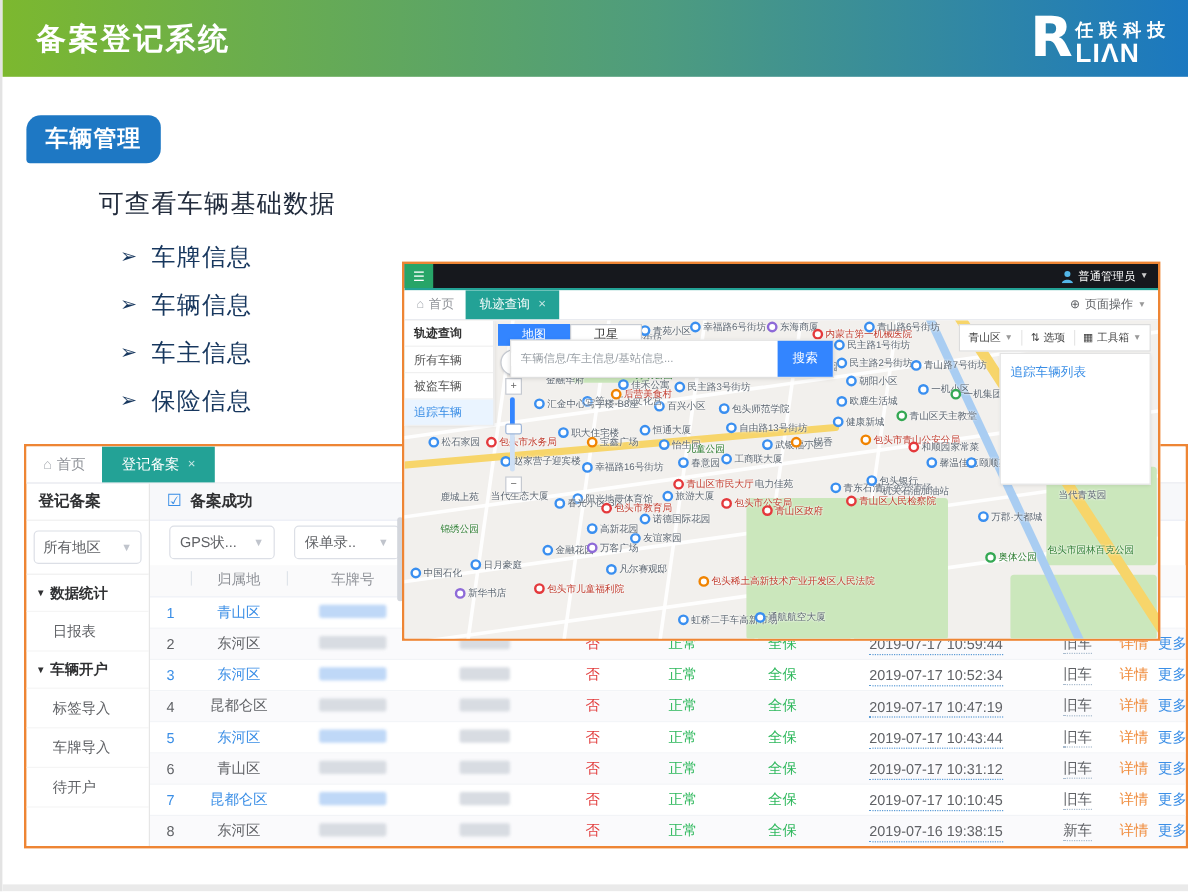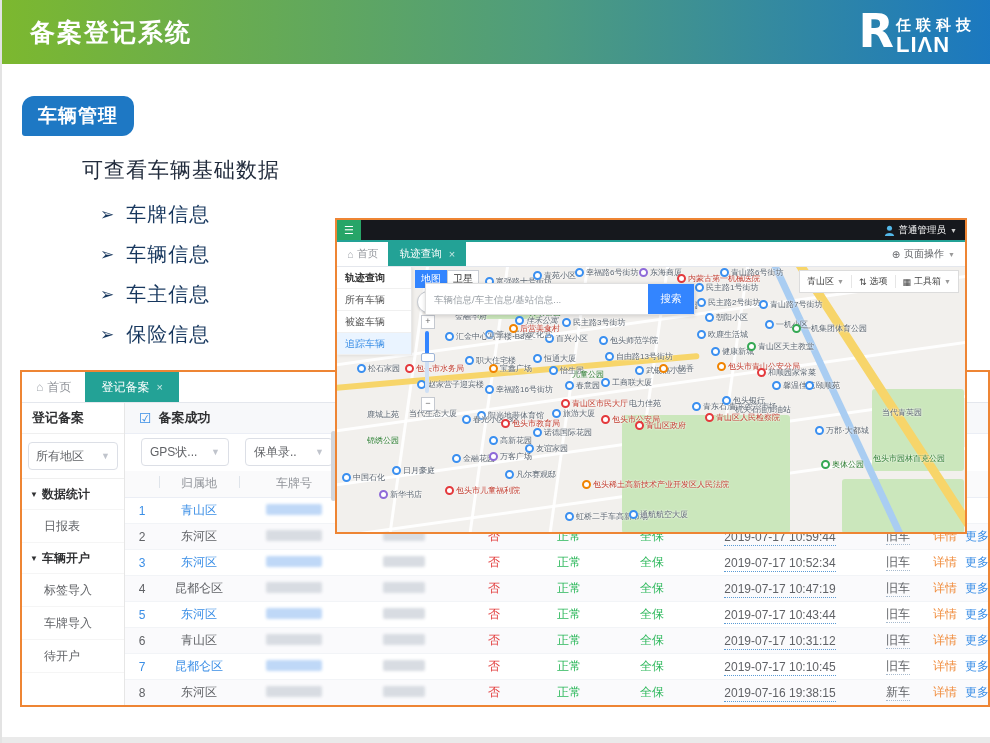--- a/index.html
+++ b/index.html
@@ -79,21 +79,21 @@
   .m-map{position:relative;height:266px;background:#F2F0ED;overflow:hidden;}
   .park{position:absolute;background:#CBE7BC;border-radius:3px;}
   .street{position:absolute;background:rgba(255,255,255,.92);}
   .road{position:absolute;background:#F7D56A;border-radius:3px;}
   .river{position:absolute;background:#A9CDF2;}
   .m-side{position:absolute;left:0;top:0;width:74px;background:#fff;border-right:1px solid #E8E8E8;box-shadow:1px 1px 3px rgba(0,0,0,.08);z-index:6;}
   .m-side .it{height:21px;display:flex;align-items:center;padding-left:8px;font-size:10px;color:#555;border-bottom:1px solid #F0F0F0;}
   .m-side .it.bold{font-weight:bold;color:#333;}
   .m-side .it.act{background:#EAF4FF;color:#3A8EE6;}
   .mt-btns{position:absolute;left:78px;top:3px;display:flex;z-index:6;font-size:10px;}
-  .mt-btns .b{height:16px;padding:0 5px;display:flex;align-items:center;border:1px solid #C9CDD4;background:#fff;color:#333;}
+  .mt-btns .b{height:16px;padding:0 19px;display:flex;align-items:center;border:1px solid #C9CDD4;background:#fff;color:#333;}
   .mt-btns .b.on{background:#3385FF;color:#fff;border-color:#3385FF;}
   .compass{position:absolute;left:80px;top:24px;width:20px;height:20px;border-radius:50%;background:#fff;border:1px solid #C5C9D0;z-index:5;box-shadow:0 1px 2px rgba(0,0,0,.12);}
   .compass::after{content:"";position:absolute;left:8px;top:8px;width:4px;height:4px;border-radius:50%;background:#C5C9D0;}
   .zplus,.zminus{position:absolute;left:84px;width:12px;height:12px;background:#fff;border:1px solid #C5C9D0;color:#666;font-size:9px;line-height:11px;text-align:center;z-index:5;}
   .ztrack{position:absolute;left:88px;top:64px;width:4px;height:62px;background:linear-gradient(#3385FF 45%,#CFE0F5 45%);border-radius:2px;z-index:5;}
   .zhandle{position:absolute;left:84px;top:86px;width:12px;height:7px;background:#fff;border:1px solid #9FB6D8;border-radius:2px;z-index:5;}
   .m-search{position:absolute;left:88px;top:16px;width:268px;height:30px;background:#fff;border:1px solid #E0E0E0;box-shadow:0 1px 4px rgba(0,0,0,.15);display:flex;align-items:center;z-index:7;}
   .m-search input{flex:1;border:none;outline:none;font-size:9.5px;color:#333;padding:0 8px;font-family:inherit;min-width:0;}
   .m-search input::placeholder{color:#9AA0A6;}
   .m-search .go{width:46px;height:100%;background:#3385FF;color:#fff;font-size:10.5px;display:flex;align-items:center;justify-content:center;}
@@ -410,21 +410,21 @@
           <div class="poi" style="left: 205px; top: 24px;">
             <span class="dot" style="border-color: rgb(228, 57, 60);"></span>
             <span class="t" style="color: rgb(192, 57, 43);">附属医院</span>
           </div>
           <div class="poi" style="left: 318px; top: 33px;">
             <span class="dot" style="border-color: rgb(52, 168, 83);"></span>
             <span class="t" style="color: rgb(91, 101, 112);">青山公园</span>
           </div>
           <div class="poi" style="left: 178px; top: 48px;">
             <span class="dot" style="border-color: rgb(58, 143, 240);"></span>
-            <span class="t" style="color: rgb(91, 101, 112); font-style: italic;">佳禾公寓</span>
+            <span class="t" style="color: rgb(91, 101, 112);">佳禾公寓</span>
           </div>
           <div class="poi" style="left: 225px; top: 50px;">
             <span class="dot" style="border-color: rgb(58, 143, 240);"></span>
             <span class="t" style="color: rgb(91, 101, 112);">民主路3号街坊</span>
           </div>
           <div class="poi" style="left: 208px; top: 66px;">
             <span class="dot" style="border-color: rgb(58, 143, 240);"></span>
             <span class="t" style="color: rgb(91, 101, 112);">百兴小区</span>
           </div>
           <div class="poi" style="left: 262px; top: 68px;">
@@ -440,21 +440,21 @@
             <span class="t" style="color: rgb(91, 101, 112);">欧鹿生活城</span>
           </div>
           <div class="poi" style="left: 428px; top: 52px;">
             <span class="dot" style="border-color: rgb(58, 143, 240);"></span>
             <span class="t" style="color: rgb(91, 101, 112);">一机小区</span>
           </div>
           <div class="poi" style="left: 455px; top: 56px;">
             <span class="dot" style="border-color: rgb(52, 168, 83);"></span>
             <span class="t" style="color: rgb(91, 101, 112);">一机集团体育公园</span>
           </div>
-          <div class="poi" style="left: 374px; top: 79px;">
+          <div class="poi" style="left: 357px; top: 79px;">
             <span class="dot" style="border-color: rgb(58, 143, 240);"></span>
             <span class="t" style="color: rgb(91, 101, 112);">健康新城</span>
           </div>
           <div class="poi" style="left: 410px; top: 74px;">
             <span class="dot" style="border-color: rgb(52, 168, 83);"></span>
             <span class="t" style="color: rgb(91, 101, 112);">青山区天主教堂</span>
           </div>
           <div class="poi" style="left: 118px; top: 44px;">
             <span class="t" style="color: rgb(91, 101, 112);">金融华府</span>
           </div>
@@ -695,17 +695,20 @@
         <div class="seg">
           <span>⇅</span>
           <span>选项</span>
         </div>
         <div class="seg">
           <span>▦</span>
           <span>工具箱</span>
           <span class="c">▼</span>
         </div>
       </div>
+      <div class="track-panel">
+        <div class="tt">追踪车辆列表</div>
+      </div>
     </div>
   </div>
 
   <div class="bottom-strip"></div>
 </div>
 
 </body></html>

